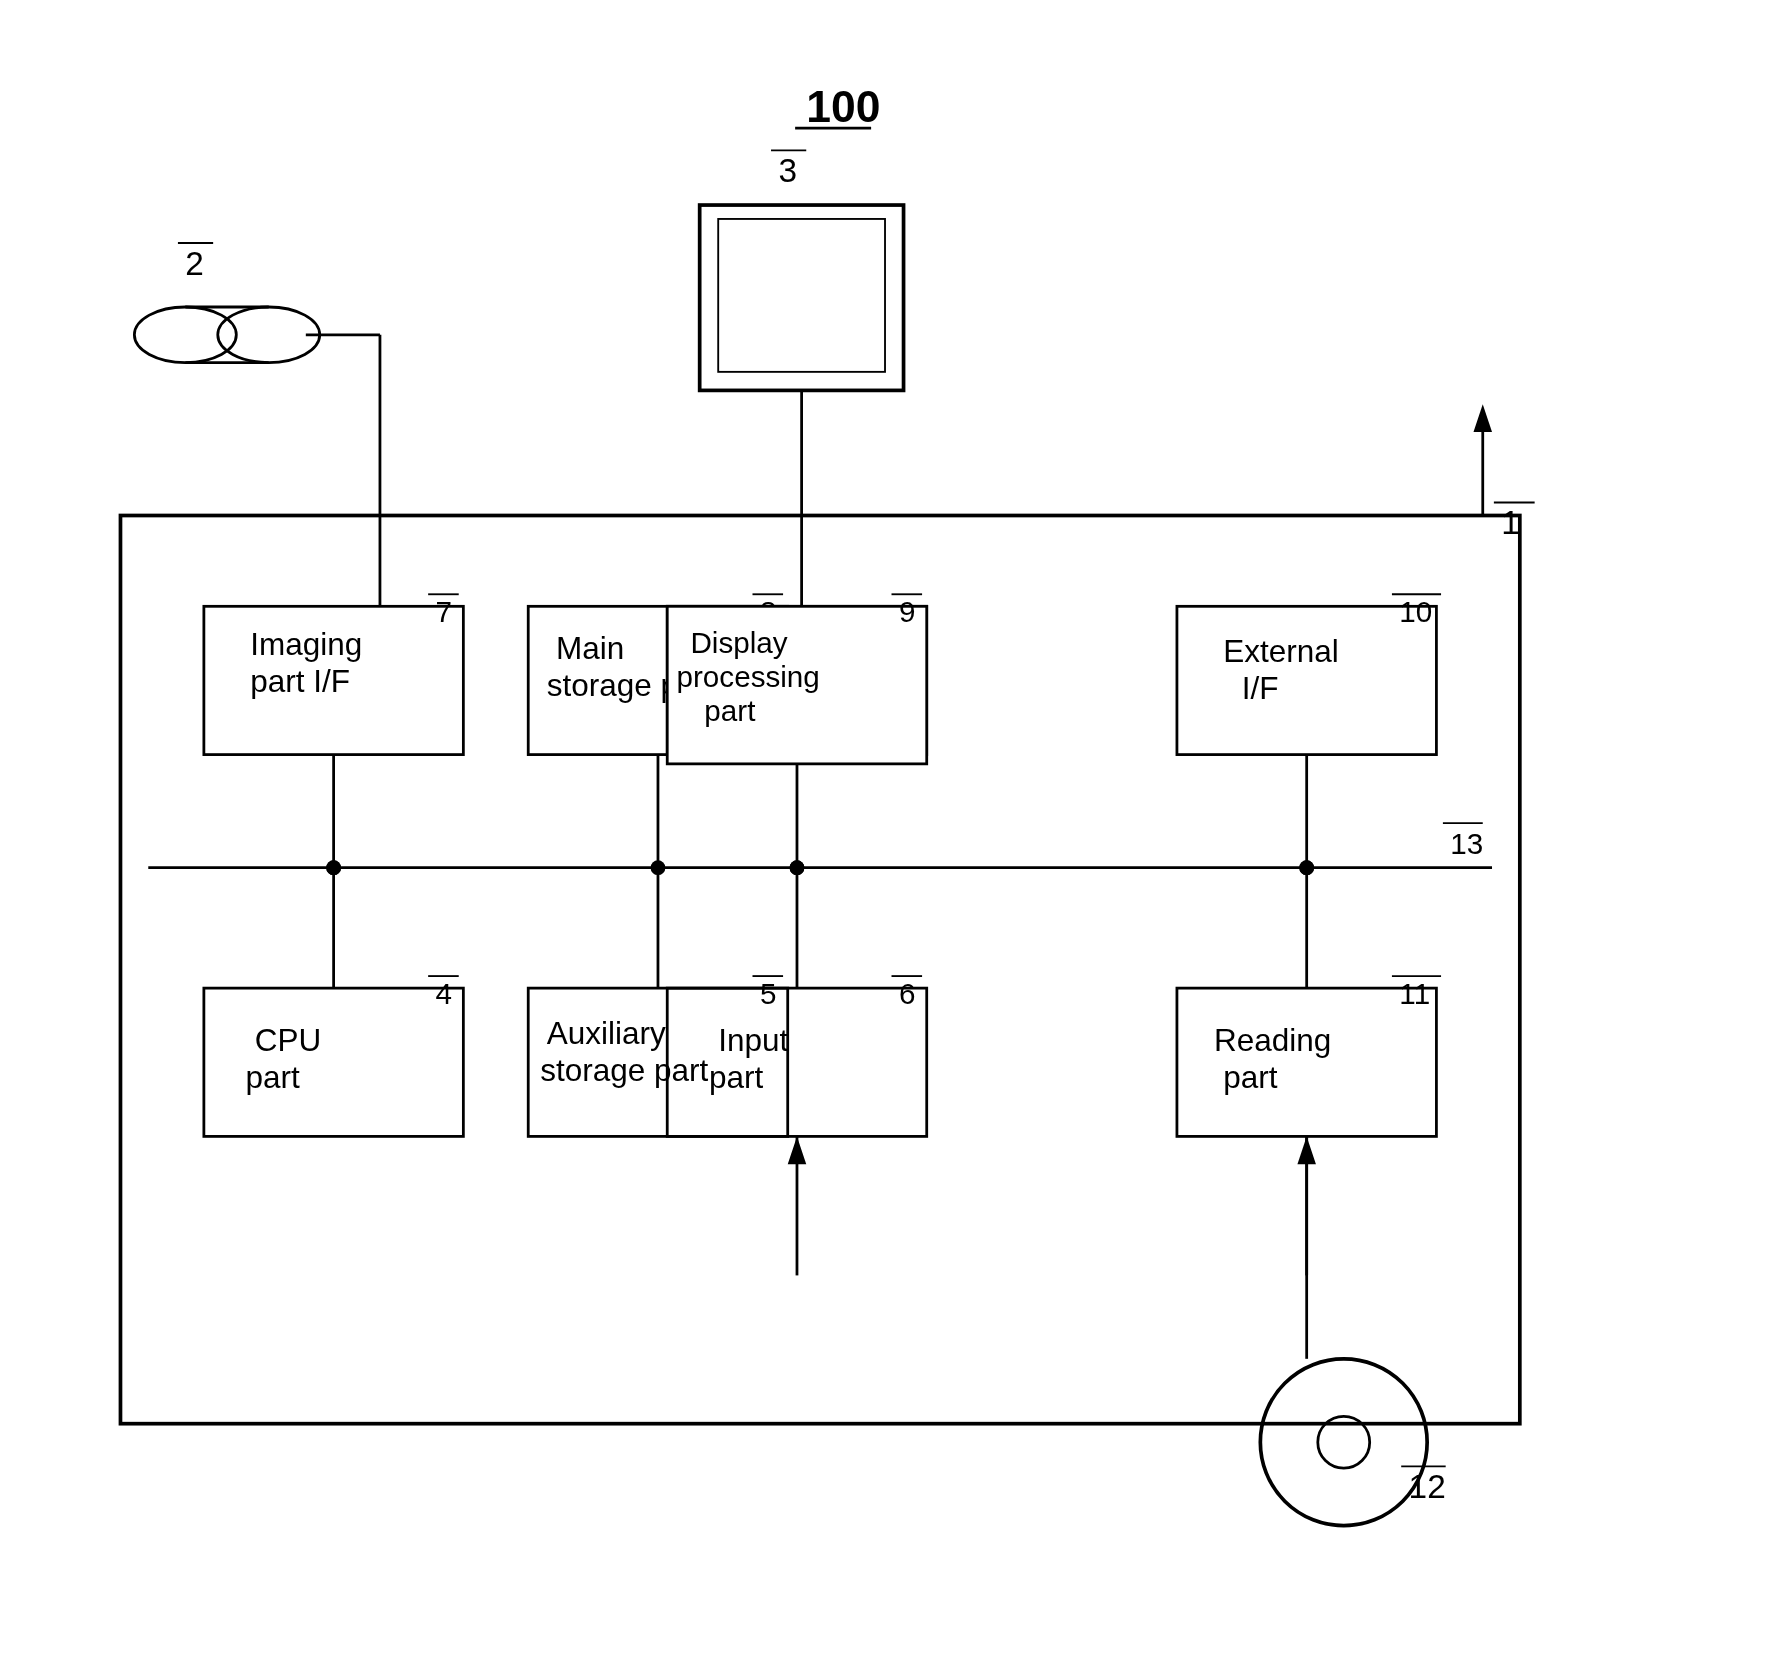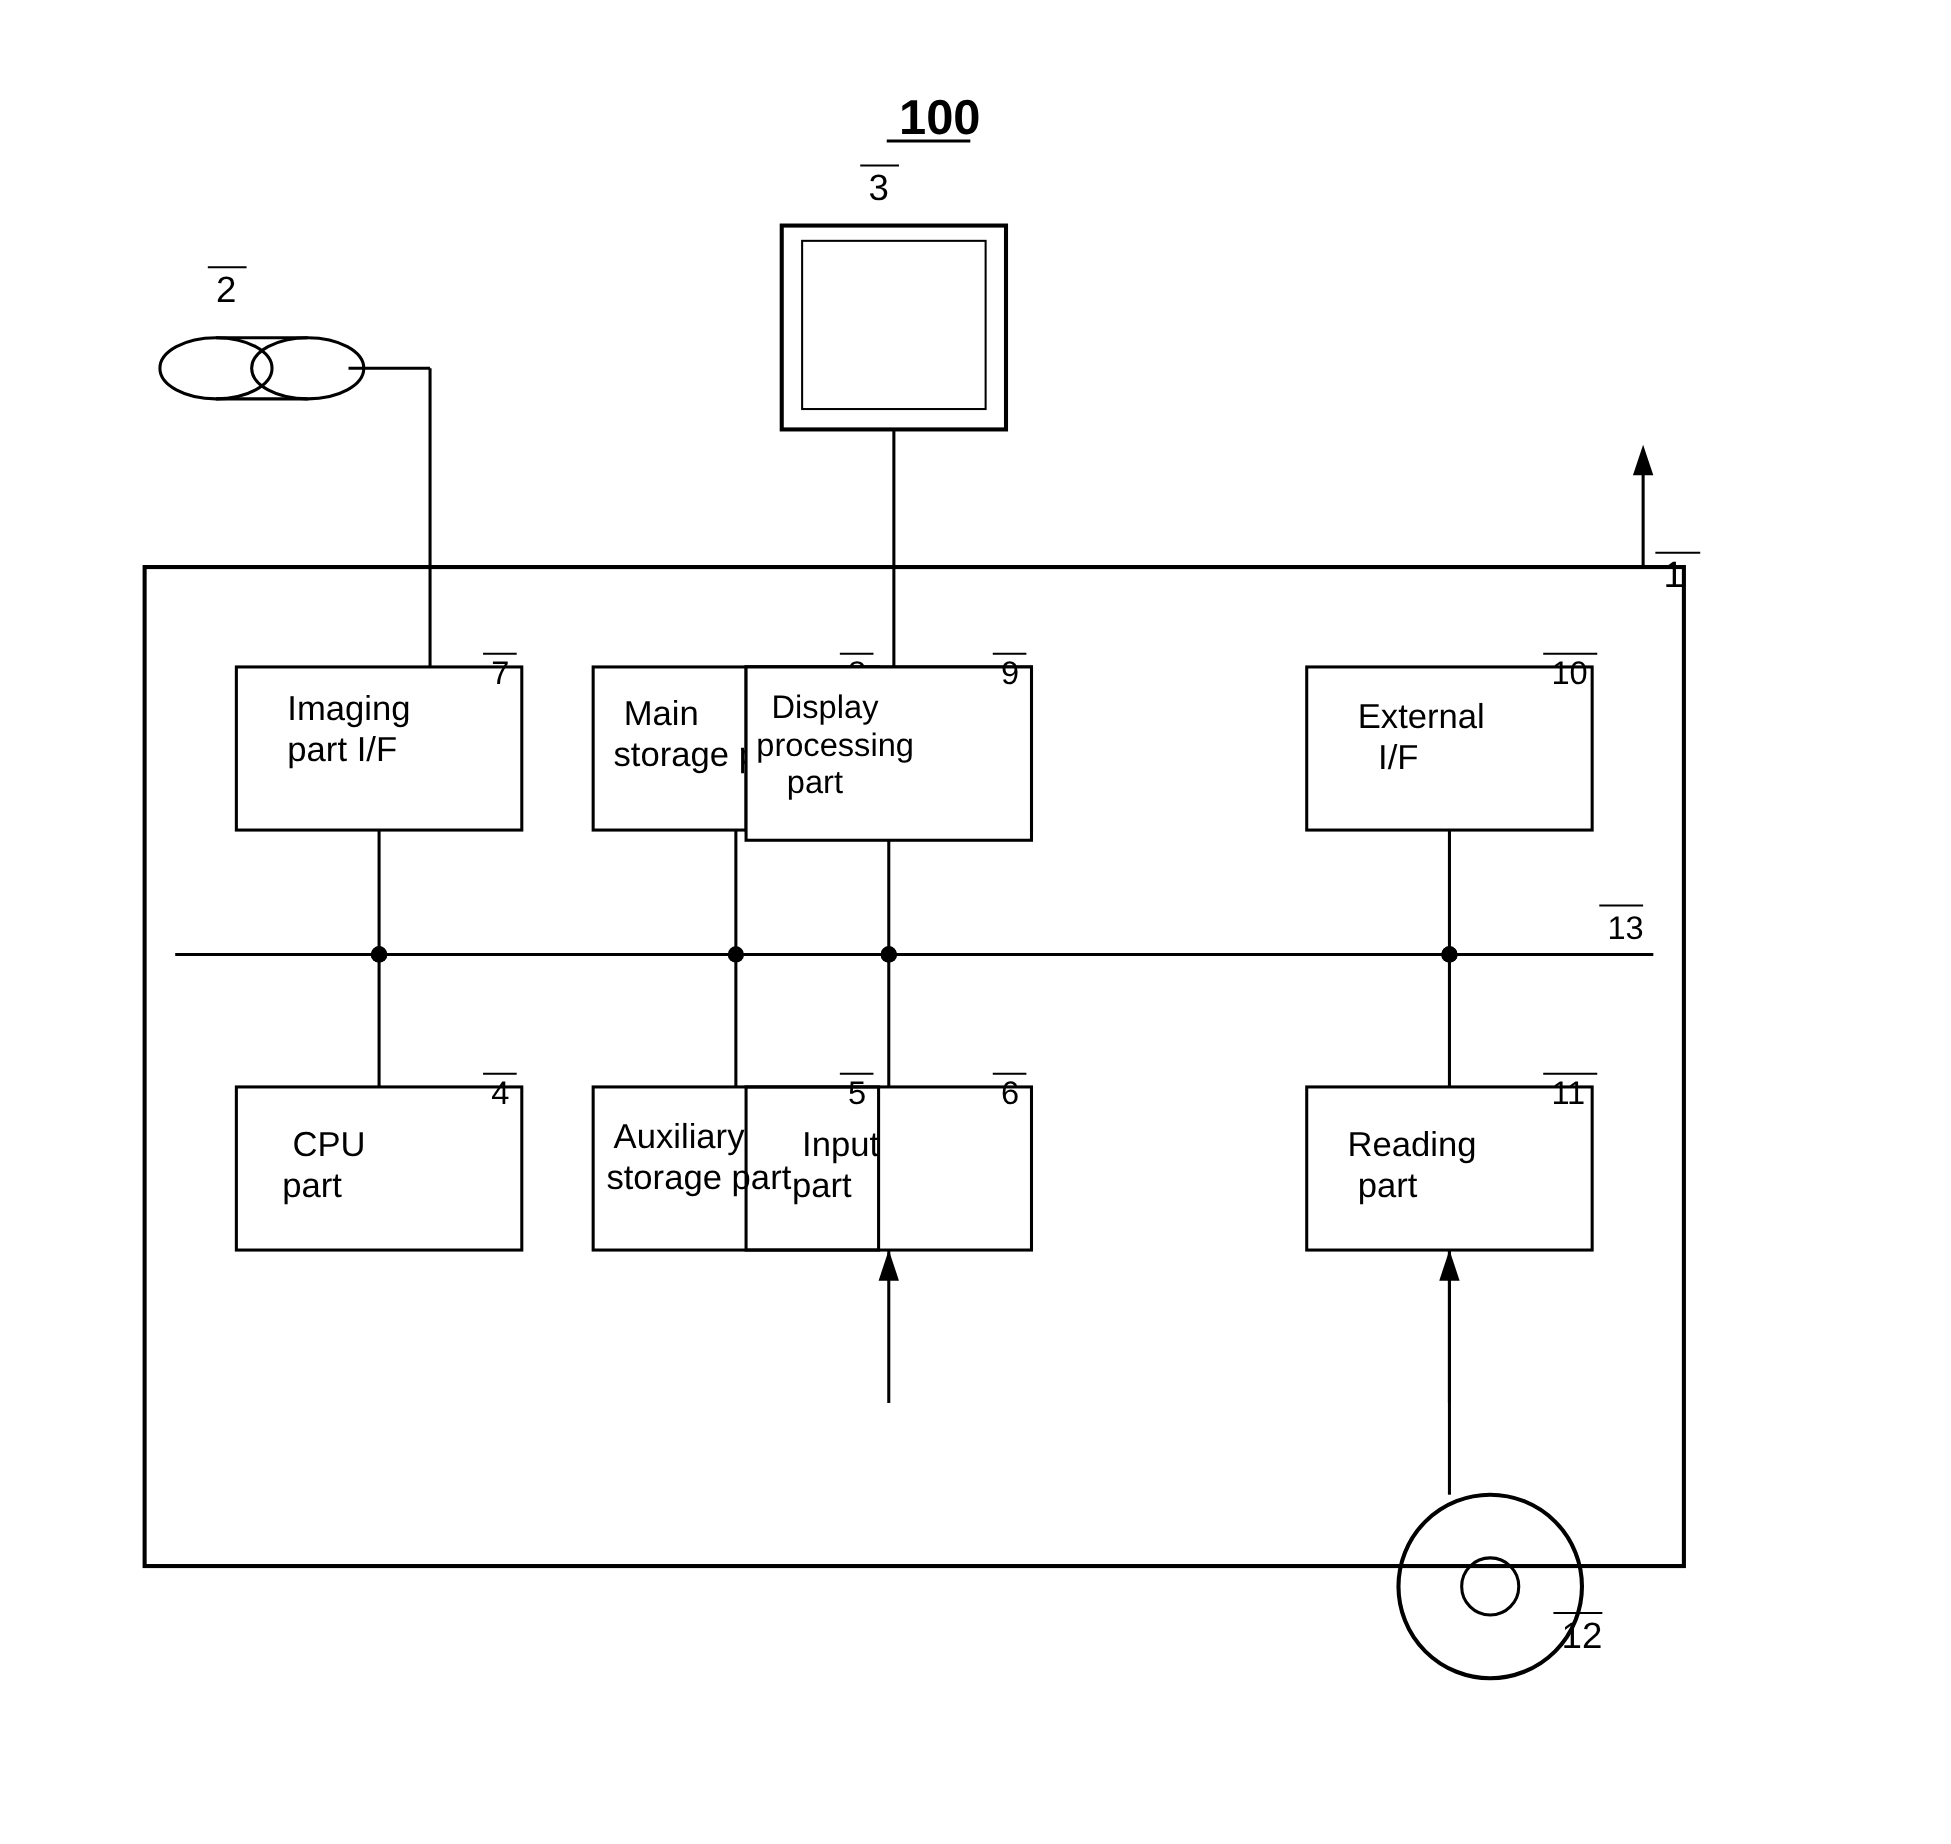--- a/index.html
+++ b/index.html
@@ -7,21 +7,21 @@
       width: 1774px;
       height: 1676px;
       background: #ffffff;
       font-family: Arial, sans-serif;
       position: relative;
       overflow: hidden;
     }
     .diagram-container {
       position: absolute;
       top: 0;
-      left: 11px;
+      left: 0;
       width: 1644px;
       height: 1676px;
     }
     svg {
       width: 100%;
       height: 100%;
     }
   </style>
 </head>
 <body>

